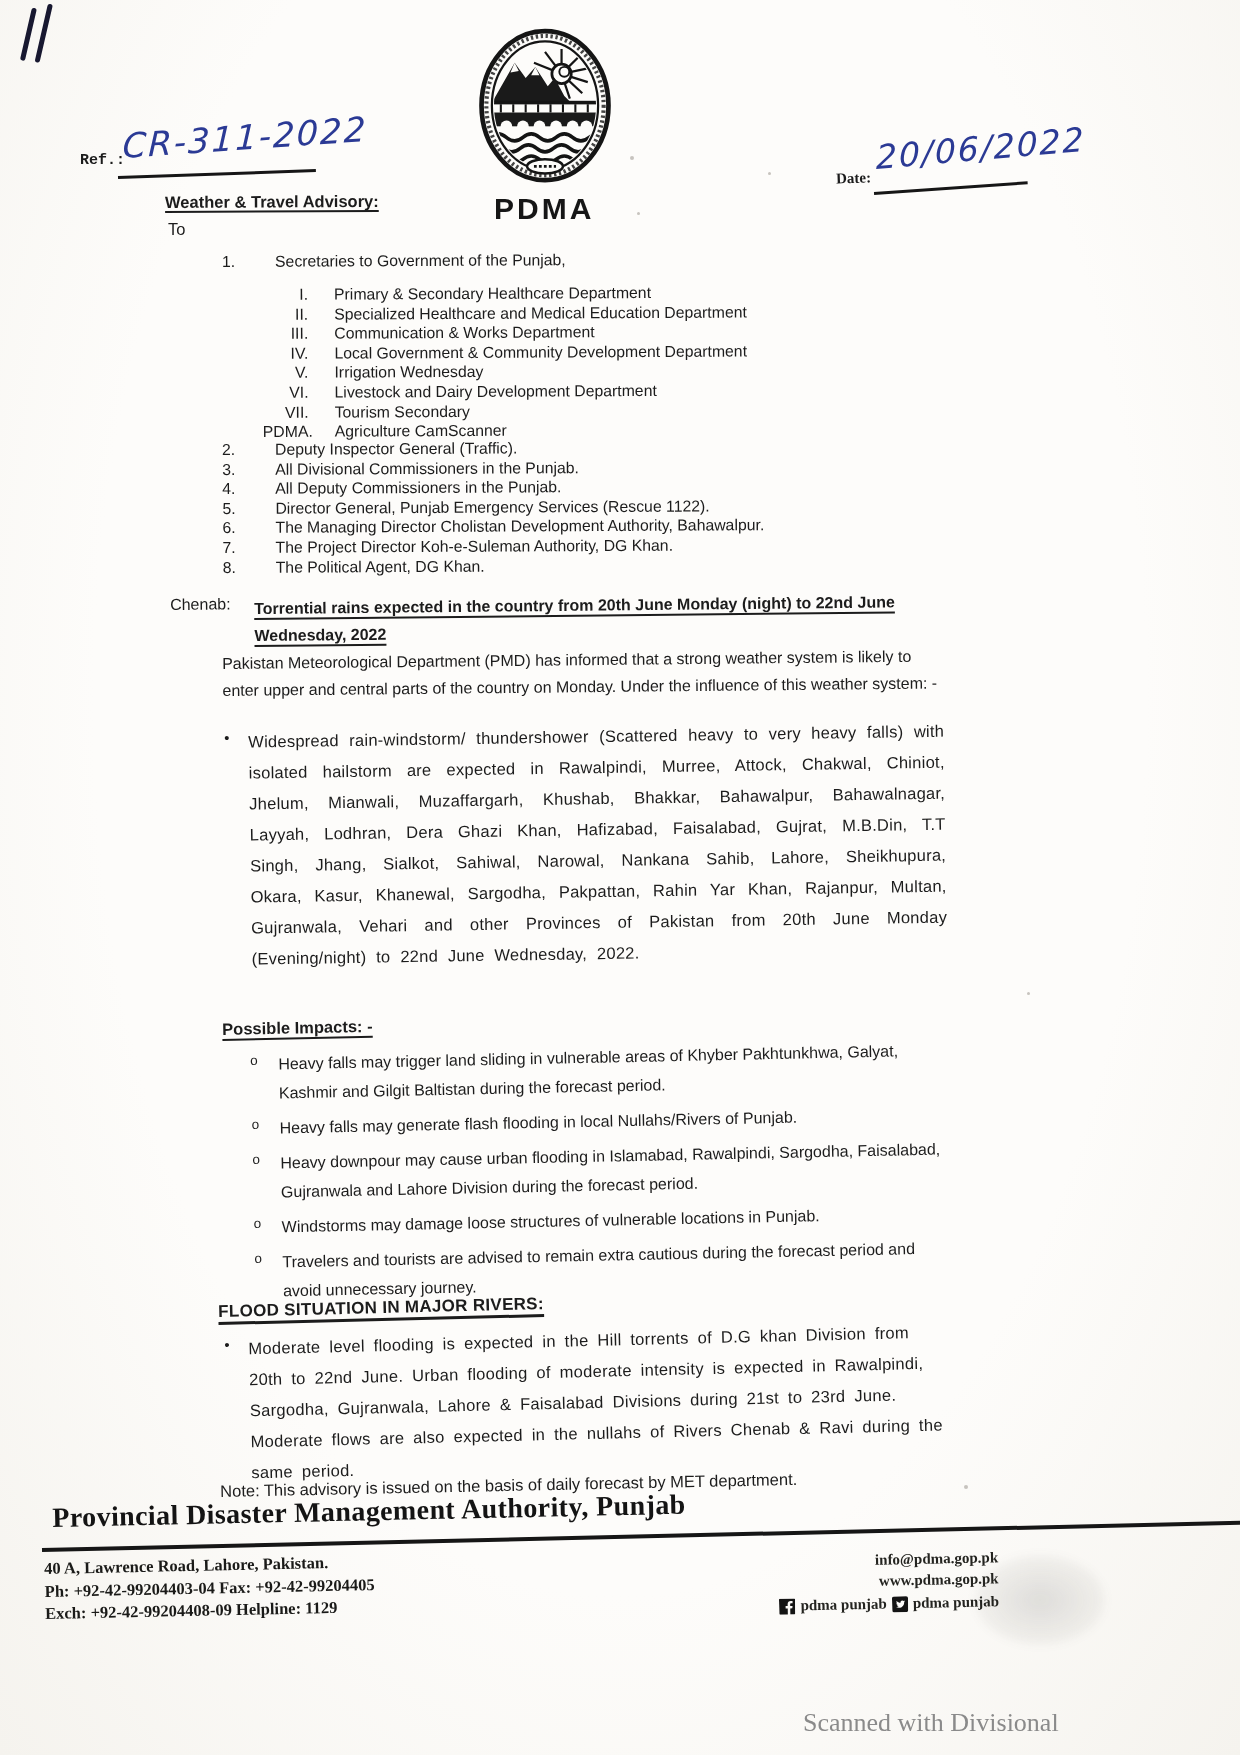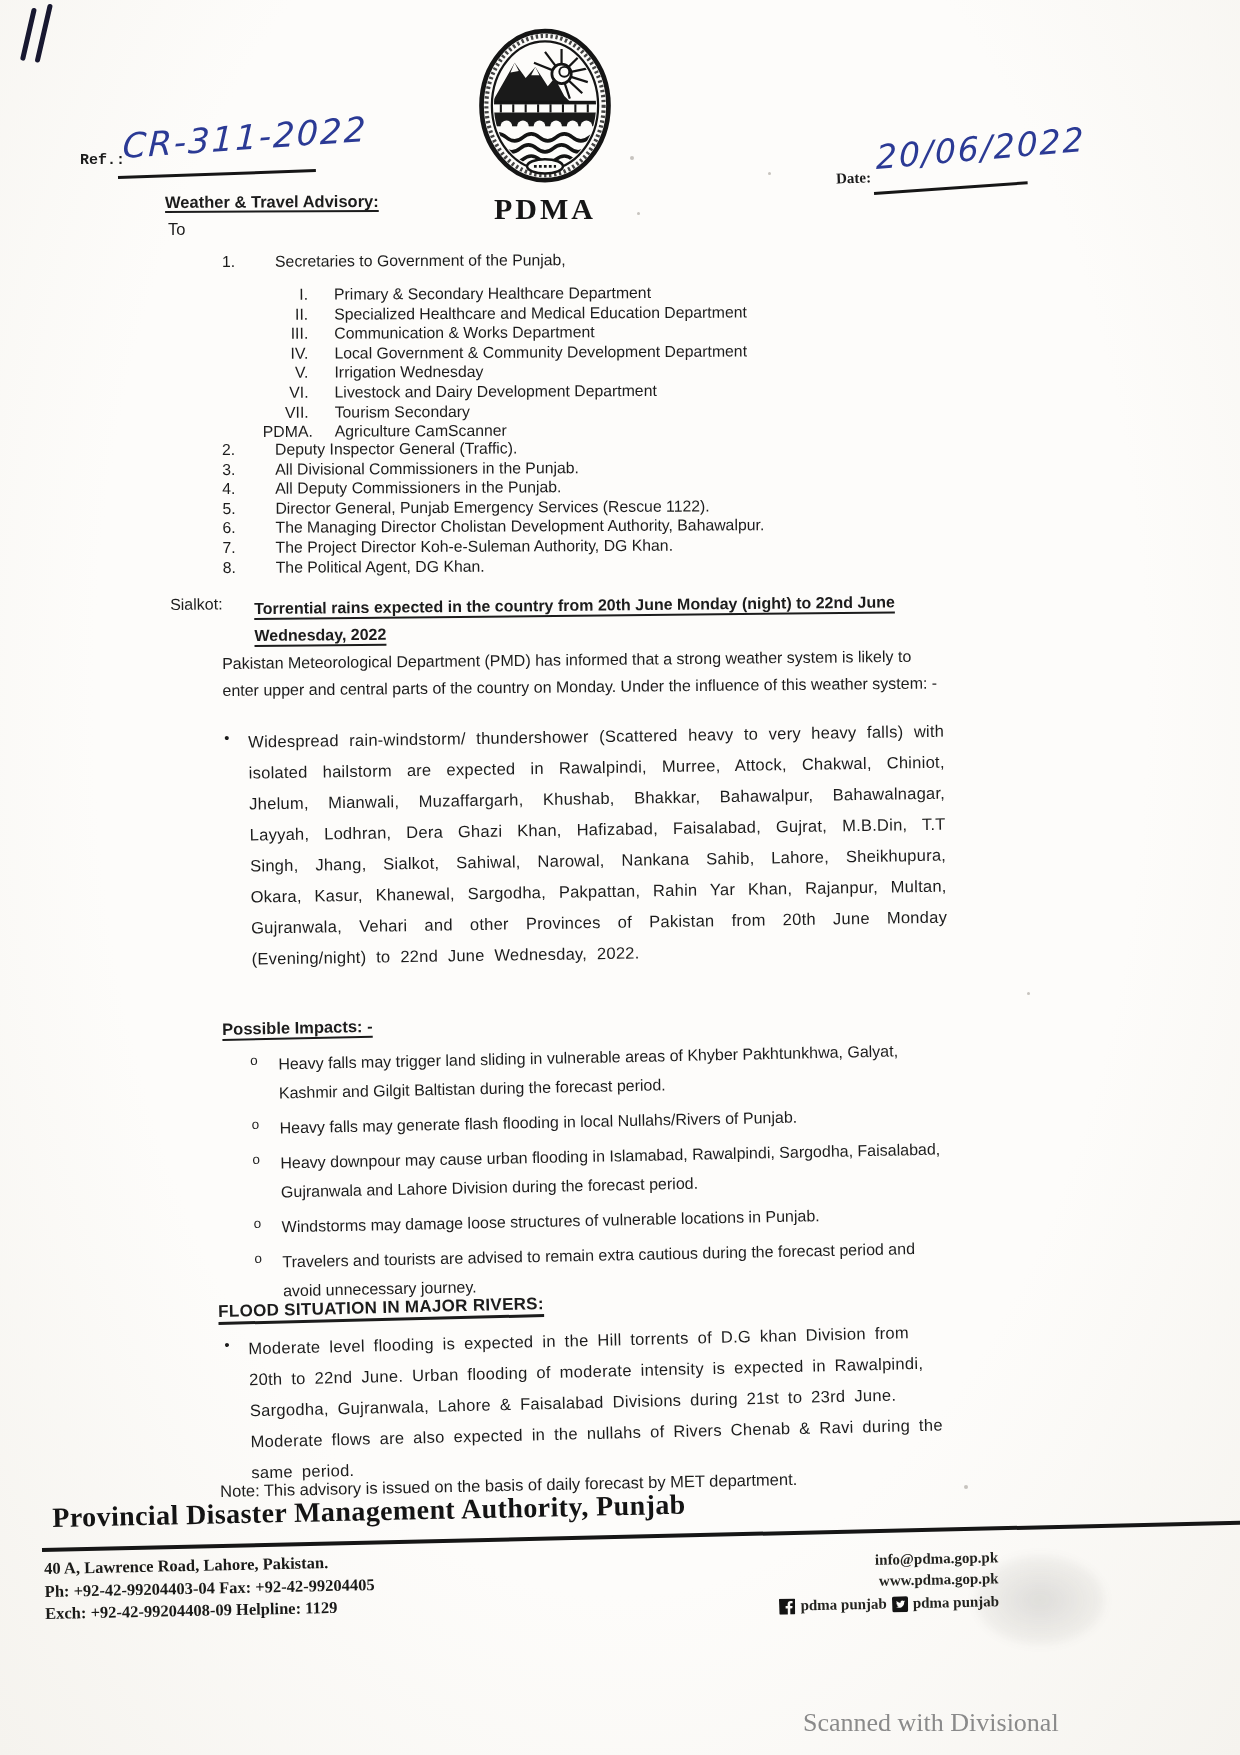--- a/index.html
+++ b/index.html
@@ -141,21 +141,21 @@
         <g fill="none" stroke="#141414" stroke-width="2.6">
           <path d="M10,80 q6,-5 12,0 t12,0 t12,0 t12,0 t12,0 t12,0 t12,0"></path>
           <path d="M8,88 q6,-5 12,0 t12,0 t12,0 t12,0 t12,0 t12,0 t12,0"></path>
           <path d="M10,96 q6,-5 12,0 t12,0 t12,0 t12,0 t12,0 t12,0 t12,0"></path>
         </g>
       </g>
       <ellipse cx="50" cy="101" rx="13" ry="5.2" fill="#fdfcfa" stroke="#151515" stroke-width="1.8"></ellipse>
       <line x1="42" y1="101" x2="58" y2="101" stroke="#151515" stroke-width="2" stroke-dasharray="2 1.6"></line>
     </svg>
   </div>
-  <div class="abs logo-text" style="left:494px; top:192px;font-family:Liberation Serif, serif;">PDMA</div>
+  <div class="abs logo-text" style="left:494px; top:192px;">PDMA</div>
 
   <div class="abs label-serif" style="left:80px; top:152px;font-family:Liberation Mono, monospace;">Ref.:</div>
   <div class="abs hand" style="left:122px; top:126px; font-size:34px; transform:rotate(-4deg) skewX(-6deg);">CR-311-2022</div>
   <div class="ink-line" style="left:118px; top:176px; width:198px; height:2.6px; transform:rotate(-2deg);"></div>
 
   <div class="abs label-serif" style="left:836px; top:170px; transform:rotate(-2deg);">Date:</div>
   <div class="abs hand" style="left:876px; top:138px; font-size:33px; transform:rotate(-5deg) skewX(-5deg);">20/06/2022</div>
   <div class="ink-line" style="left:874px; top:192px; width:154px; height:2.6px; transform:rotate(-4deg);"></div>
 
   <div class="abs adv-title tilt-a" style="left:165px; top:193px;">Weather &amp; Travel Advisory:</div>
@@ -244,21 +244,21 @@
         <span>The Project Director Koh-e-Suleman Authority, DG Khan.</span>
       </div>
     <div class="list-row">
         <span class="num">8.</span>
         <span class="num-gap"></span>
         <span>The Political Agent, DG Khan.</span>
       </div>
   </div>
 
   <div class="abs subject-wrap tilt-b" style="left:170px; top:596px;">
-    <span class="subject-label">Sialkot:</span>
+    <span class="subject-label">Chenab:</span>
     <span class="subject-text">Torrential rains expected in the country from 20th June Monday (night) to 22nd June Wednesday, 2022</span>
   </div>
 
   <div class="abs intro tilt-b" style="left:222px; top:650px;">Pakistan Meteorological Department (PMD) has informed that a strong weather system is likely to enter upper and central parts of the country on Monday. Under the influence of this weather system: -</div>
 
   <div class="abs mainbullet-wrap tilt-c" style="left:222px; top:727px;">
     <span class="dot-marker">•</span>
     <div class="mainbullet-text">Widespread rain-windstorm/ thundershower (Scattered heavy to very heavy falls) with isolated hailstorm are expected in Rawalpindi, Murree, Attock, Chakwal, Chiniot, Jhelum, Mianwali, Muzaffargarh, Khushab, Bhakkar, Bahawalpur, Bahawalnagar, Layyah, Lodhran, Dera Ghazi Khan, Hafizabad, Faisalabad, Gujrat, M.B.Din, T.T Singh, Jhang, Sialkot, Sahiwal, Narowal, Nankana Sahib, Lahore, Sheikhupura, Okara, Kasur, Khanewal, Sargodha, Pakpattan, Rahin Yar Khan, Rajanpur, Multan, Gujranwala, Vehari and other Provinces of Pakistan from 20th June Monday (Evening/night) to 22nd June Wednesday, 2022.</div>
   </div>
 

